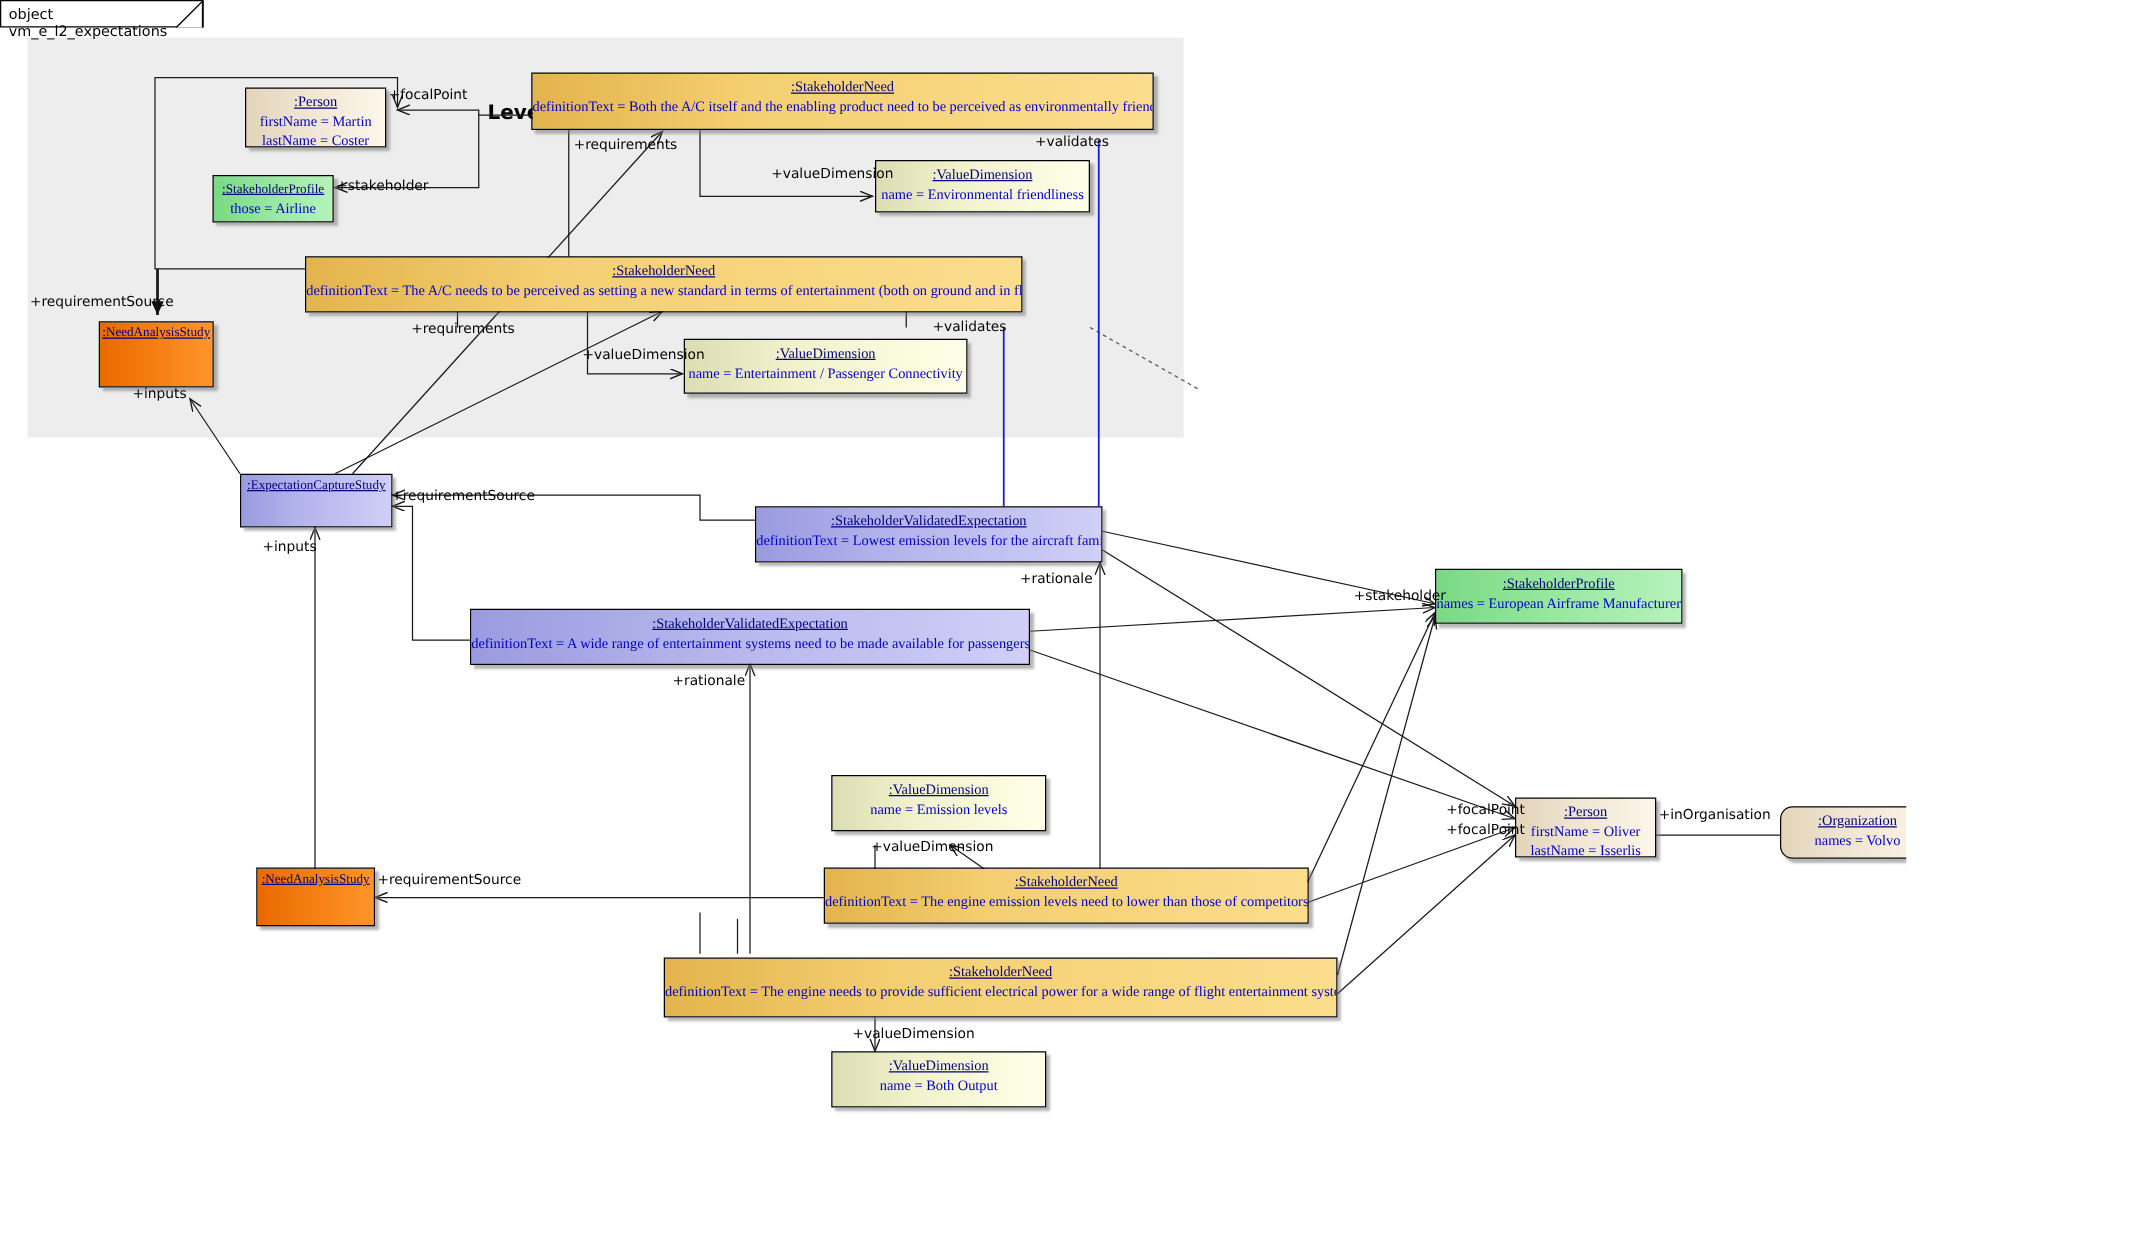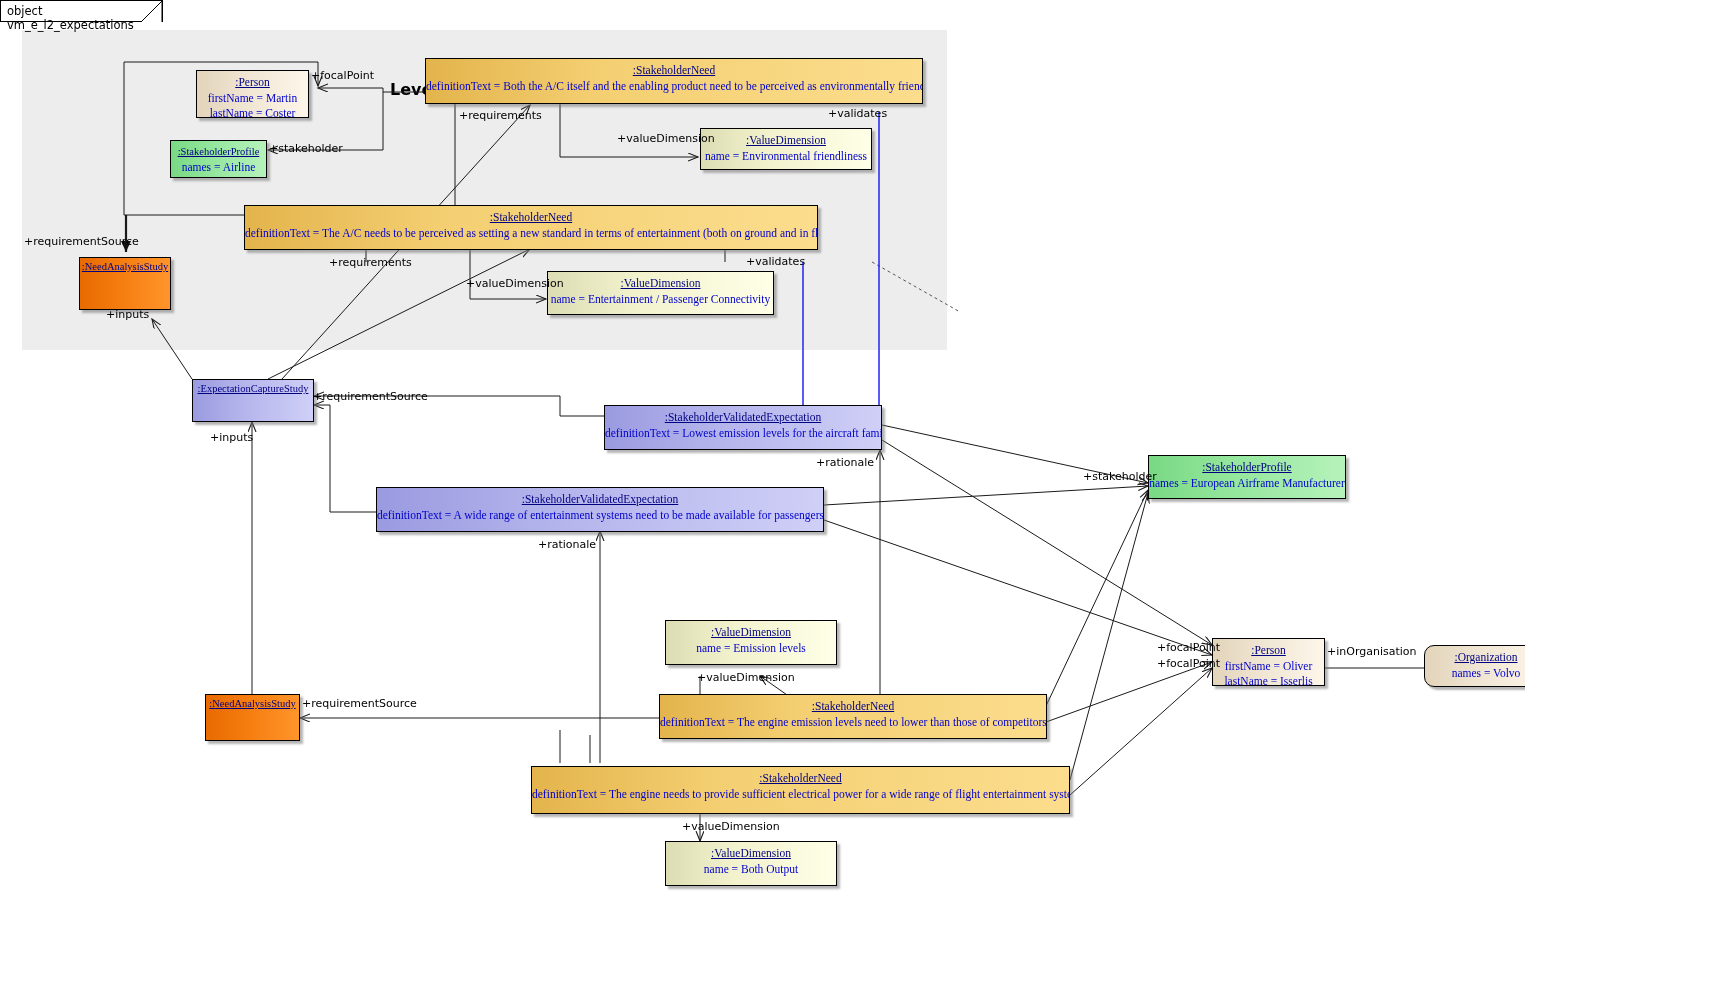--- a/index.html
+++ b/index.html
@@ -232,21 +232,21 @@
   </svg>
 
   <div class="obj c-beige" style="left:196px; top:70px; width:113px; height:48px;">
     <div class="oname">:Person</div>
     <div class="oattrs">firstName = Martin</div>
     <div class="oattrs" style="padding-top:0">lastName = Coster</div>
   </div>
 
   <div class="obj c-green" style="left:170px; top:140px; width:97px; height:38px;">
     <div class="oname" style="font-size:10.5px">:StakeholderProfile</div>
-    <div class="oattrs">names = Airline</div>
+    <div class="oattrs">those = Airline</div>
   </div>
 
   <div class="obj c-yellow" style="left:425px; top:58px; width:498px; height:46px;">
     <div class="oname">:StakeholderNeed</div>
     <div class="oattrs">definitionText = Both the A/C itself and the enabling product need to be perceived as environmentally friendly.</div>
   </div>
 
   <div class="obj c-cream" style="left:700px; top:128px; width:172px; height:42px;">
     <div class="oname">:ValueDimension</div>
     <div class="oattrs">name = Environmental friendliness</div>

